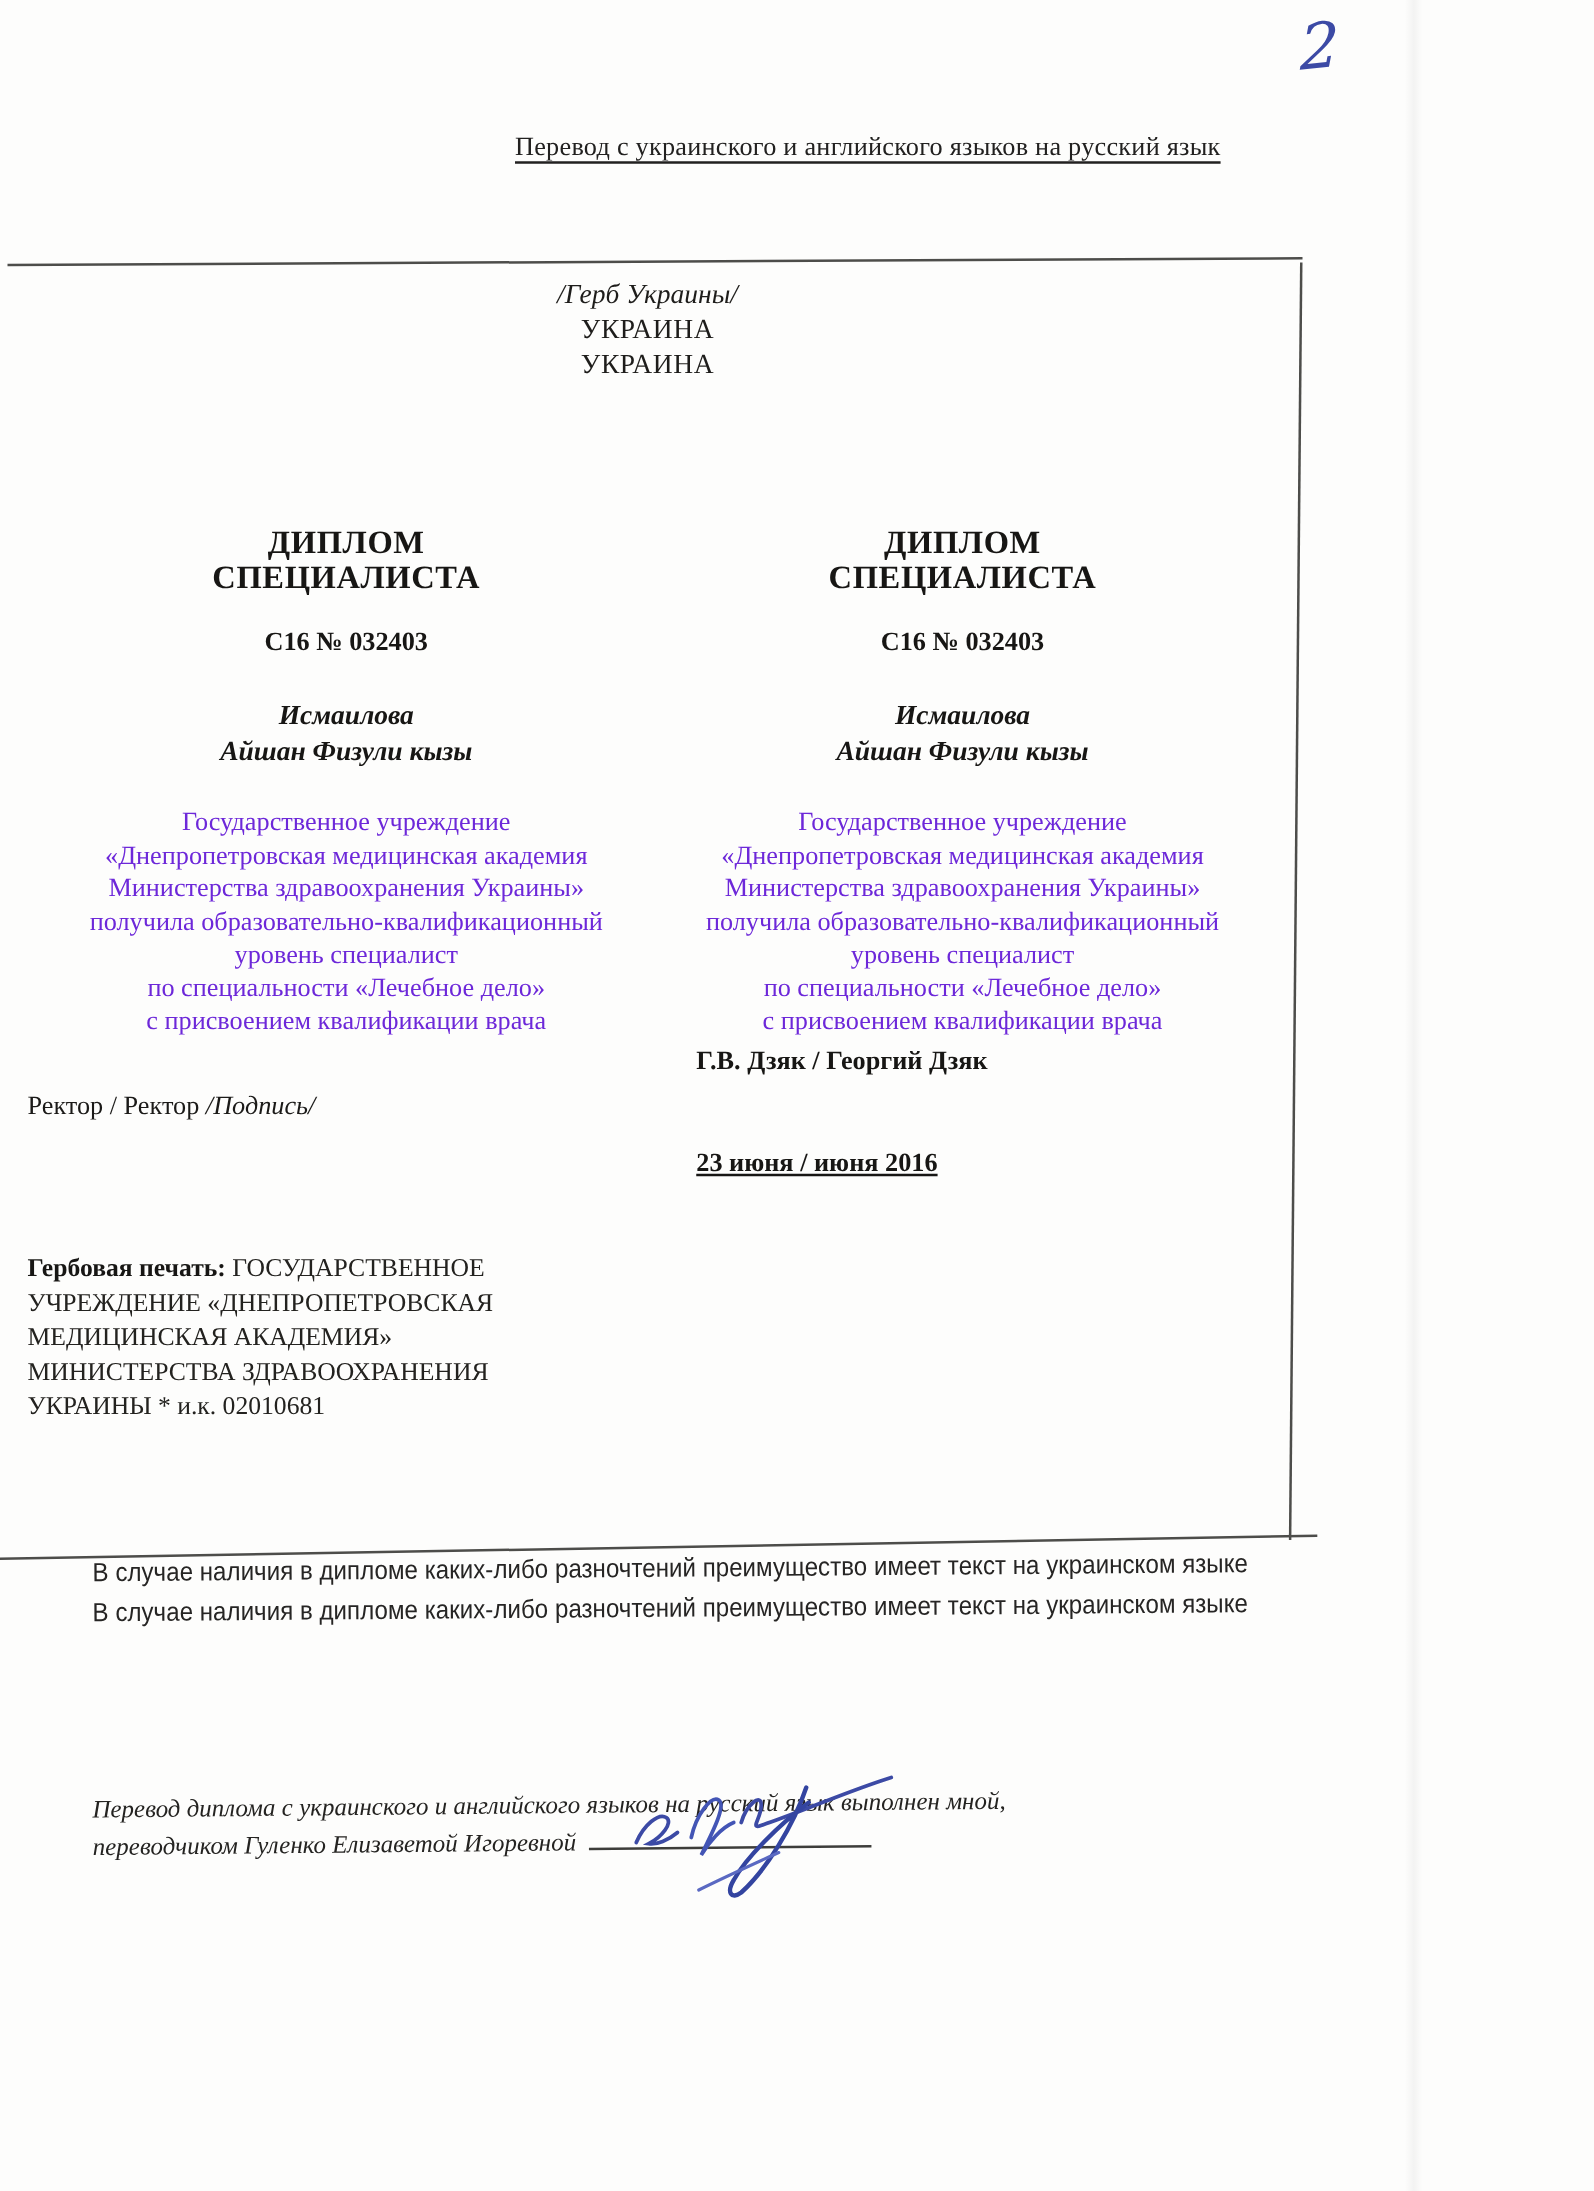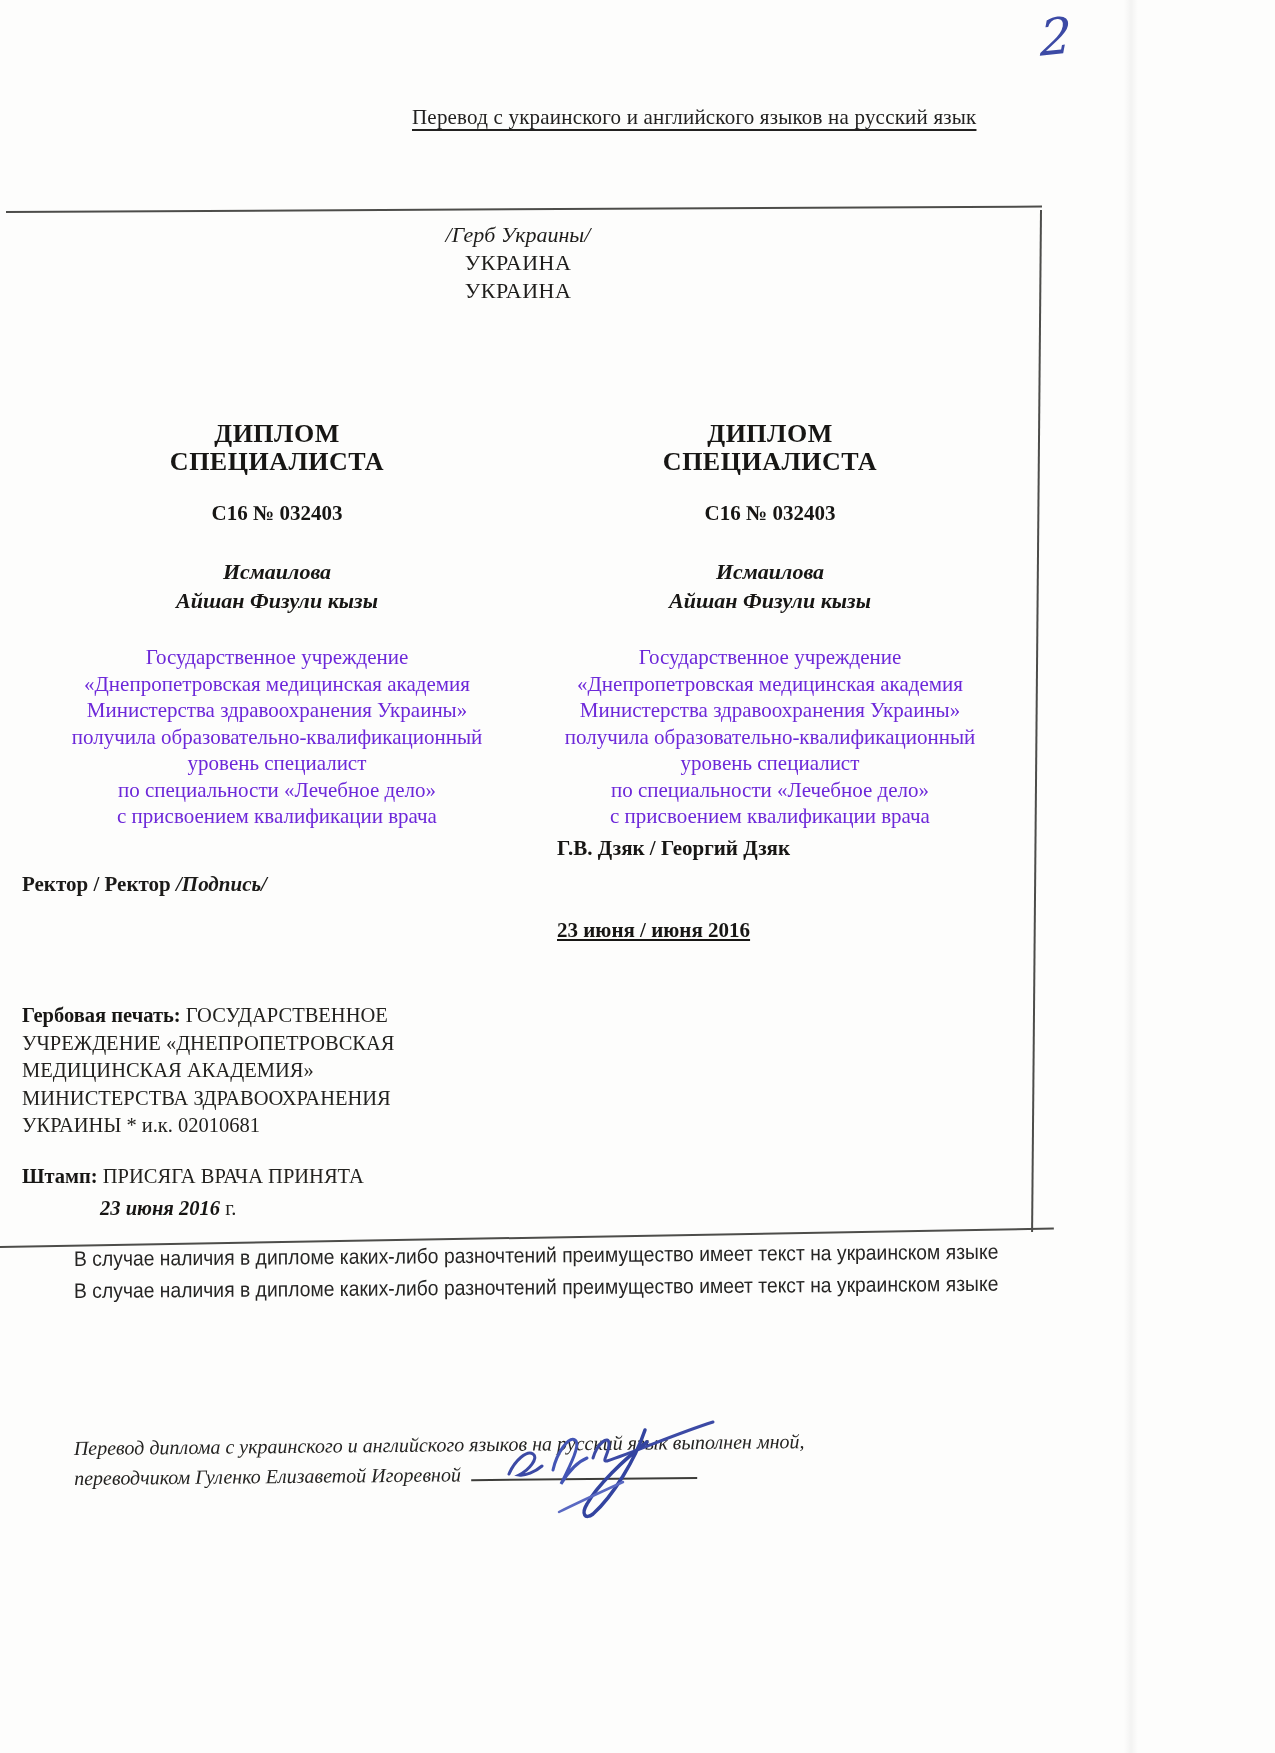--- a/index.html
+++ b/index.html
@@ -44,21 +44,21 @@
   .country-line { letter-spacing:0.5px; }
 
   .col { width:494px; text-align:center; top:420px; }
   .col-left  { left:30px; }
   .col-right { left:523px; }
   .col-title  { font-weight:bold; font-size:26px; line-height:28px; letter-spacing:0.5px; color:#171614; }
   .col-serial { margin-top:25px; font-weight:bold; font-size:21px; color:#171614; }
   .col-name   { margin-top:31px; font-weight:bold; font-size:22px; line-height:29px; color:#171614;font-style:italic; }
   .col-body   { margin-top:29px; font-size:21px; line-height:26.5px; color:#6d28d9; }
 
-  .rector-line { left:22px; top:872px; font-size:21px; font-weight:bold; color:#1b1a18; }
+  .rector-line { left:22px; top:872px; font-size:21px; font-weight:normal; color:#1b1a18; }
   .rector-sig-note { font-style:italic; }
 
   .signer-line { left:557px; top:836px; font-size:21px; font-weight:bold; color:#171614; }
   .date-line   { left:557px; top:918px; font-size:21px; font-weight:bold; color:#171614;text-decoration:underline; }
 
   .seal-block { left:22px; top:1002px; width:416px; font-size:20.5px; line-height:27.5px; color:#23221f; }
   .seal-label { font-weight:bold; color:#171614; }
 
   .stamp-block { left:22px; top:1165px; font-size:20.5px; color:#23221f; }
   .stamp-label { font-weight:bold; color:#171614; }
@@ -149,30 +149,20 @@
 
   <div class="abs signer-line">Г.В. Дзяк / Георгий Дзяк</div>
 
   <div class="abs date-line">23 июня / июня 2016</div>
 
   <div class="abs seal-block">
     <span class="seal-label">Гербовая печать:</span>
     <span>ГОСУДАРСТВЕННОЕ УЧРЕЖДЕНИЕ «ДНЕПРОПЕТРОВСКАЯ МЕДИЦИНСКАЯ АКАДЕМИЯ» МИНИСТЕРСТВА ЗДРАВООХРАНЕНИЯ УКРАИНЫ * и.к. 02010681</span>
   </div>
 
-  <div class="abs stamp-block">
-    <div>
-      <span class="stamp-label">Штамп:</span>
-      <span>ПРИСЯГА ВРАЧА ПРИНЯТА</span>
-    </div>
-    <div class="stamp-date-row">
-      <span class="stamp-date">23 июня 2016</span>
-      <span>г.</span>
-    </div>
-  </div>
 
   <div class="abs disclaimer disclaimer-1">
     <span class="condensed">В случае наличия в дипломе каких-либо разночтений преимущество имеет текст на украинском языке</span>
   </div>
   <div class="abs disclaimer disclaimer-2">
     <span class="condensed">В случае наличия в дипломе каких-либо разночтений преимущество имеет текст на украинском языке</span>
   </div>
 
   <div class="abs translator-note">
     <div>Перевод диплома с украинского и английского языков на русский язык выполнен мной,</div>

